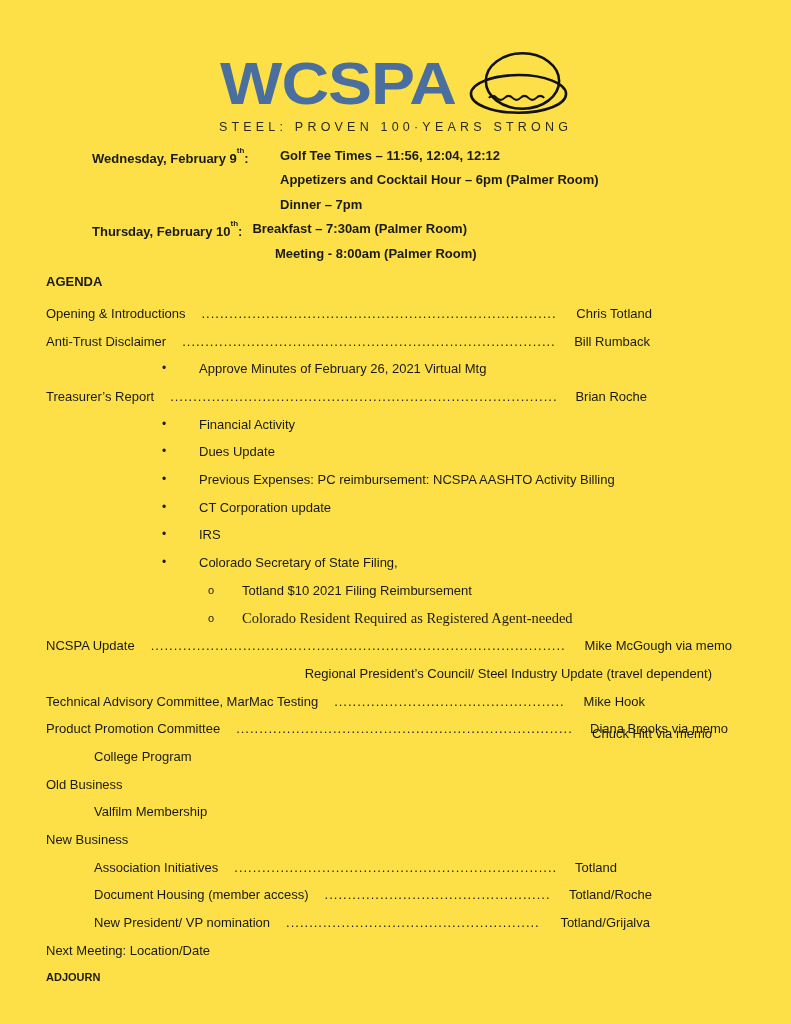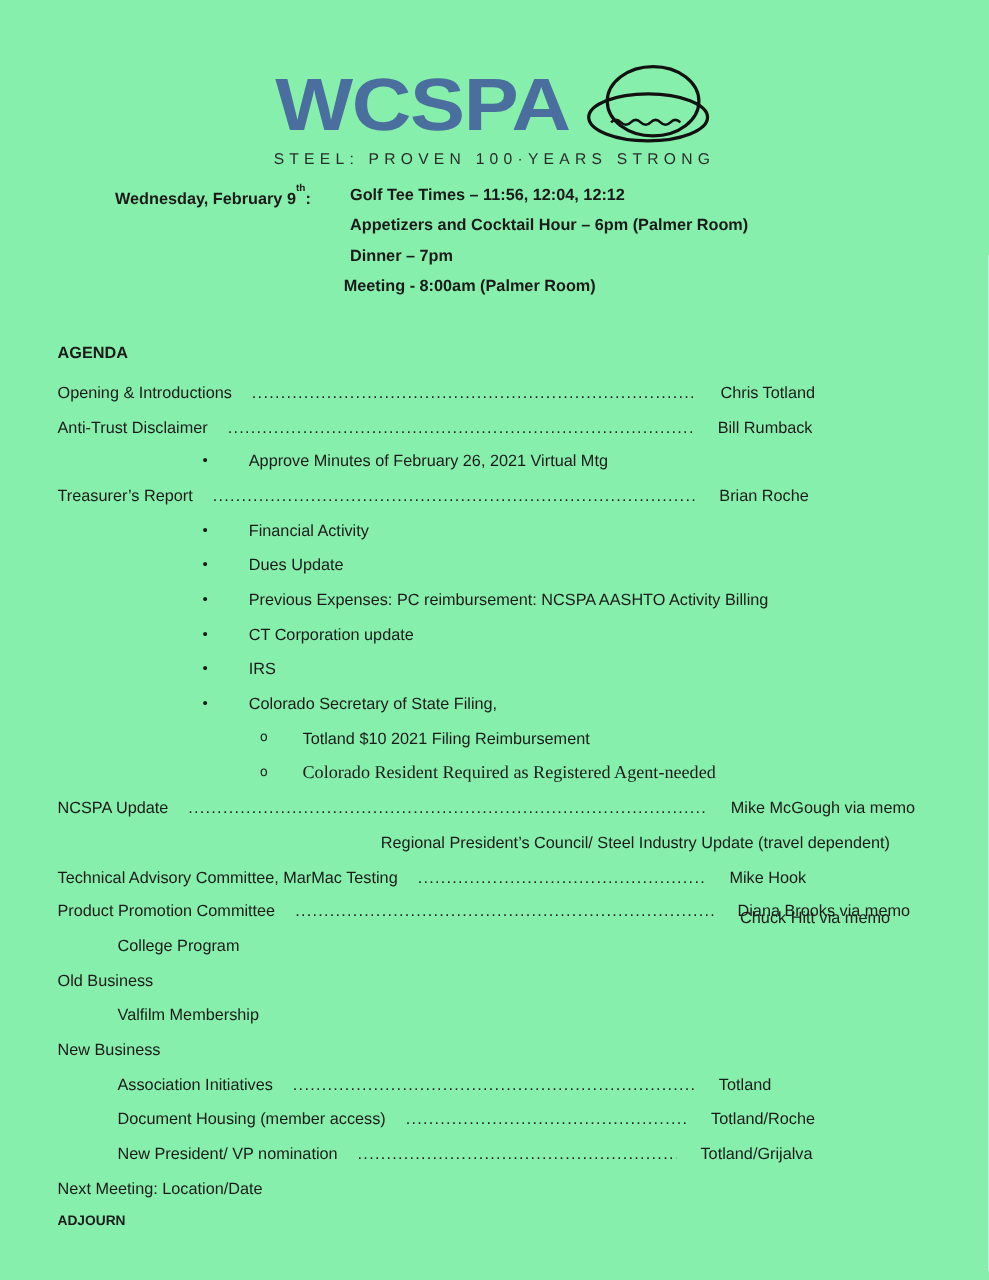--- a/index.html
+++ b/index.html
@@ -1,19 +1,19 @@
 <!DOCTYPE html>
 <html><head>
 <meta charset="utf-8">
 <style>
   html,body{margin:0;padding:0;background:#ffffff;}
   .page{
     position:relative;
     width:791px;height:1024px;
-    background:#86efac;
+    background:#fde047;
     font-family:"Liberation Sans",sans-serif;
     color:#1a1a1a;
     overflow:hidden;
   }
 
   
   .logo-block{position:absolute;top:50px;left:0;width:100%;
     display:flex;flex-direction:column;align-items:center;}
   .logo-row{display:flex;align-items:center;gap:12px;}
   .logo-text{
@@ -87,20 +87,24 @@
     <div class="s-row r1">
       <div class="s-label"><span>Wednesday, February 9</span><sup class="ord">th</sup><span>:</span></div>
       <div class="s-detail">Golf Tee Times – 11:56, 12:04, 12:12</div>
     </div>
     <div class="s-row r2">
       <div class="s-detail">Appetizers and Cocktail Hour – 6pm (Palmer Room)</div>
     </div>
     <div class="s-row r3">
       <div class="s-detail">Dinner – 7pm</div>
     </div>
+    <div class="s-row r4">
+      <div class="s-label"><span>Thursday, February 10</span><sup class="ord">th</sup><span>:</span></div>
+      <div class="s-detail">Breakfast – 7:30am (Palmer Room)</div>
+    </div>
     <div class="s-row r5">
       <div class="s-detail">Meeting - 8:00am (Palmer Room)</div>
     </div>
   </div>
 
   <div class="agenda">
     <div class="agenda-heading">AGENDA</div>
     <div id="agenda-rows">
         <div class="row t-leader" id="row-opening">
           <span class="txt">Opening &amp; Introductions</span>

